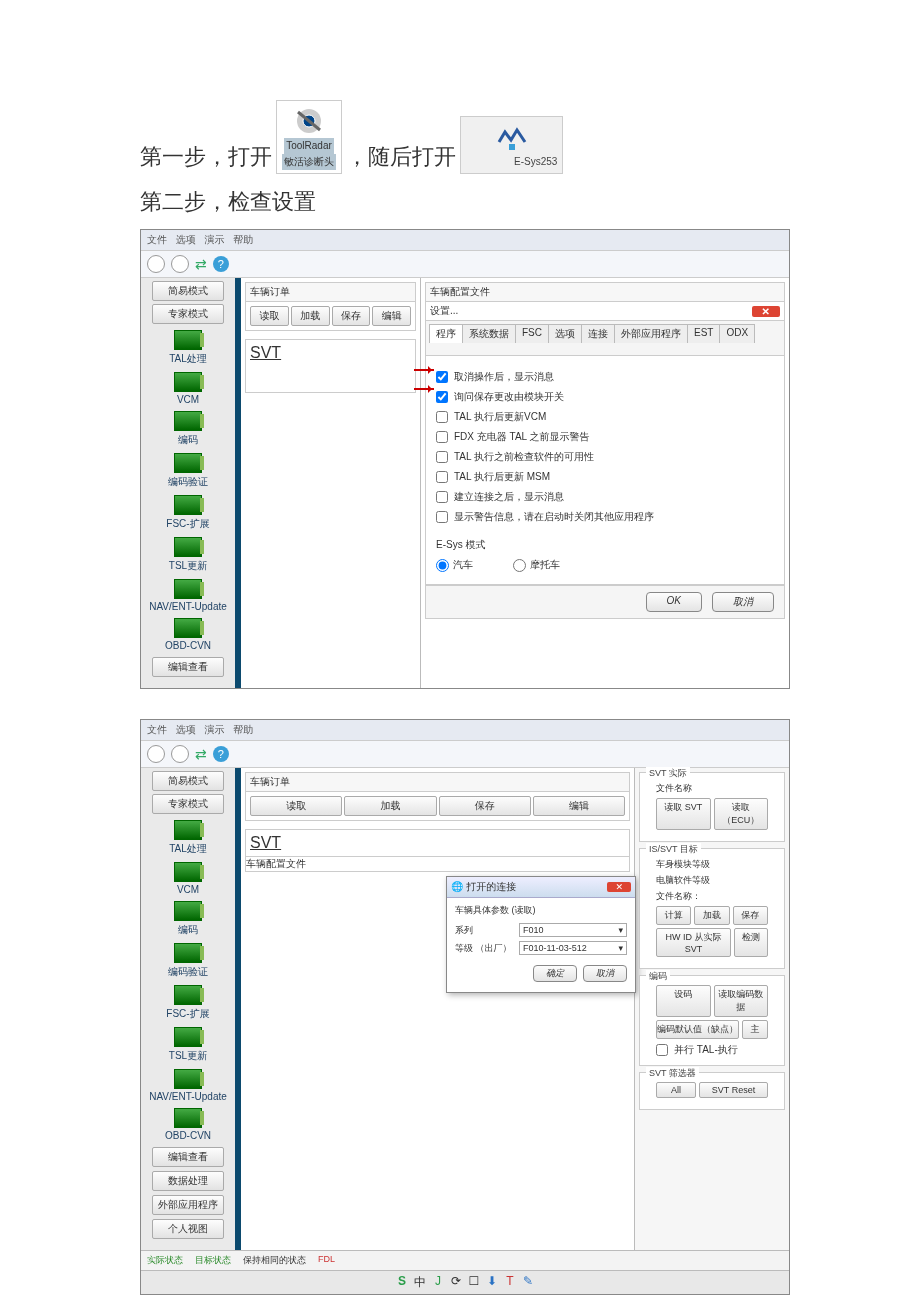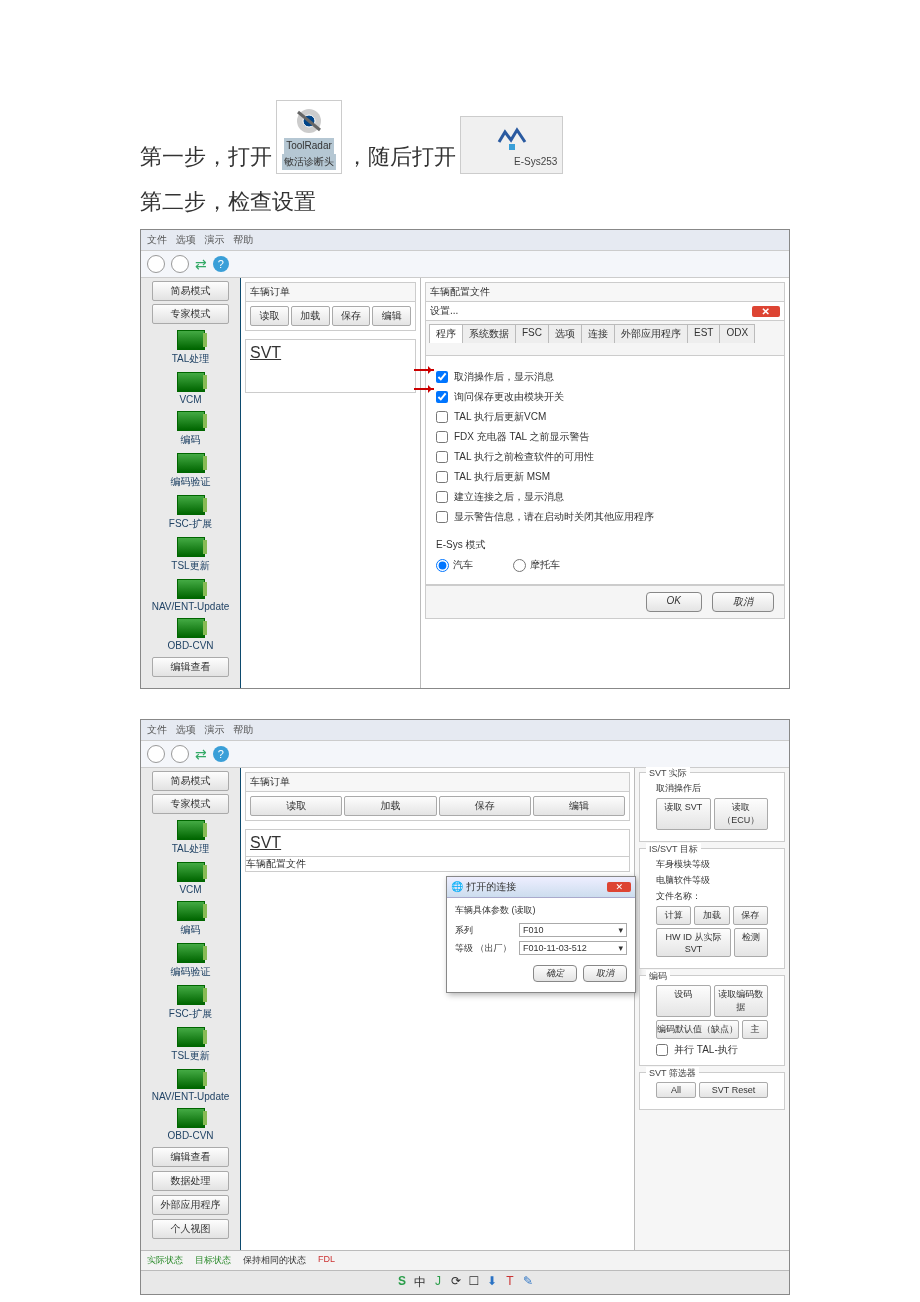--- a/index.html
+++ b/index.html
@@ -14,21 +14,21 @@
   .icon2 { background: #f0f0f0; }
   .icon2 .lbl { color: #444; margin-left: 48px; }
   .win { margin-top: 8px; border: 1px solid #888; background: linear-gradient(#e6eaf2,#d6dce6); font-size: 10px; color: #333; }
   .menu { font-size: 10px; color: #555; padding: 3px 6px; background: #e6eaf2; }
   .menu span { margin-right: 6px; }
   .toolbar { display: flex; align-items: center; gap: 6px; padding: 4px 6px; border-top: 1px solid #ccc; border-bottom: 1px solid #ccc; background: #f4f6fa; }
   .tb-btn { width: 18px; height: 18px; border-radius: 50%; border: 1px solid #999; background: #fff; }
   .tb-conn { font-size: 14px; color: #3a6; }
   .tb-help { width: 16px; height: 16px; border-radius: 50%; background: #3a9fd8; color: #fff; display: flex; align-items: center; justify-content: center; font-size: 11px; }
   .content { display: flex; background: #f0f0f0; }
-  .sidebar { width: 100px; background: #eaeaea; border-right: 1px solid #0c4a6e; padding: 0 8px 8px; }
+  .sidebar { width: 100px; background: #eaeaea; border-right: 6px solid #0c4a6e; padding: 0 8px 8px; }
   .side-btn { display: block; width: 92%; margin: 3px auto; padding: 2px 0; text-align: center; font-size: 10px; background: linear-gradient(#fdfdfd,#e2e2e2); border: 1px solid #aaa; border-radius: 2px; }
   .side-item { text-align: center; margin: 6px 0; font-size: 10px; color: #246; }
   .side-item .chip { width: 28px; height: 20px; margin: 0 auto 2px; background: linear-gradient(#4a4,#060); border: 1px solid #060; position: relative; }
   .side-item .chip::after { content: ""; position: absolute; right: -3px; top: 2px; bottom: 2px; width: 4px; background: #8b5; }
   .mid { width: 180px; padding: 4px; background: #fff; border-right: 1px solid #bbb; }
   .grp-title { font-size: 10px; background: #f7f7f7; padding: 2px 4px; border: 1px solid #ccc; border-bottom: none; }
   .grp-bar { display: flex; gap: 2px; padding: 4px; border: 1px solid #ccc; }
   .mini-btn { flex: 1; padding: 2px 0; font-size: 10px; text-align: center; background: linear-gradient(#fdfdfd,#e4e4e4); border: 1px solid #aaa; border-radius: 2px; }
   .svt-label { font-size: 16px; padding: 4px 4px 30px; border: 1px solid #ccc; margin-top: 8px; background: #fff; text-decoration: underline; }
   .right { flex: 1; padding: 4px; background: #fff; display: flex; flex-direction: column; }
@@ -334,21 +334,21 @@
               <div class="dlg-btn">确定</div>
               <div class="dlg-btn">取消</div>
             </div>
           </div>
         </div>
       </div>
 
       <div class="right2">
         <div class="fs">
           <div class="lg">SVT 实际</div>
-          <div class="lbl-s">取消操作后</div>
+          <div class="lbl-s">文件名称</div>
           <div class="row">
             <div class="pill">读取 SVT</div>
             <div class="pill">读取 （ECU）</div>
           </div>
         </div>
         <div class="fs">
           <div class="lg">IS/SVT 目标</div>
           <div class="lbl-s">车身模块等级</div>
           <div class="lbl-s">电脑软件等级</div>
           <div class="lbl-s">文件名称：</div>

